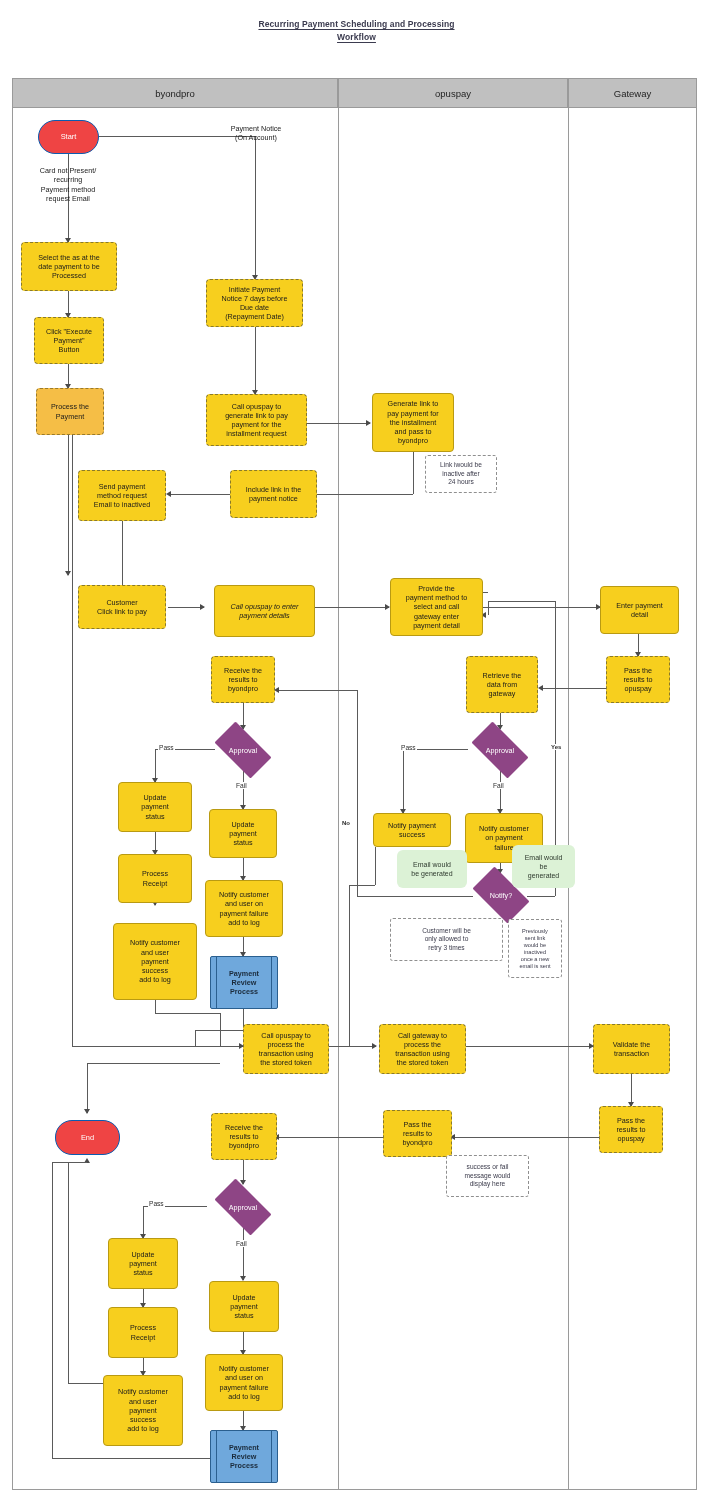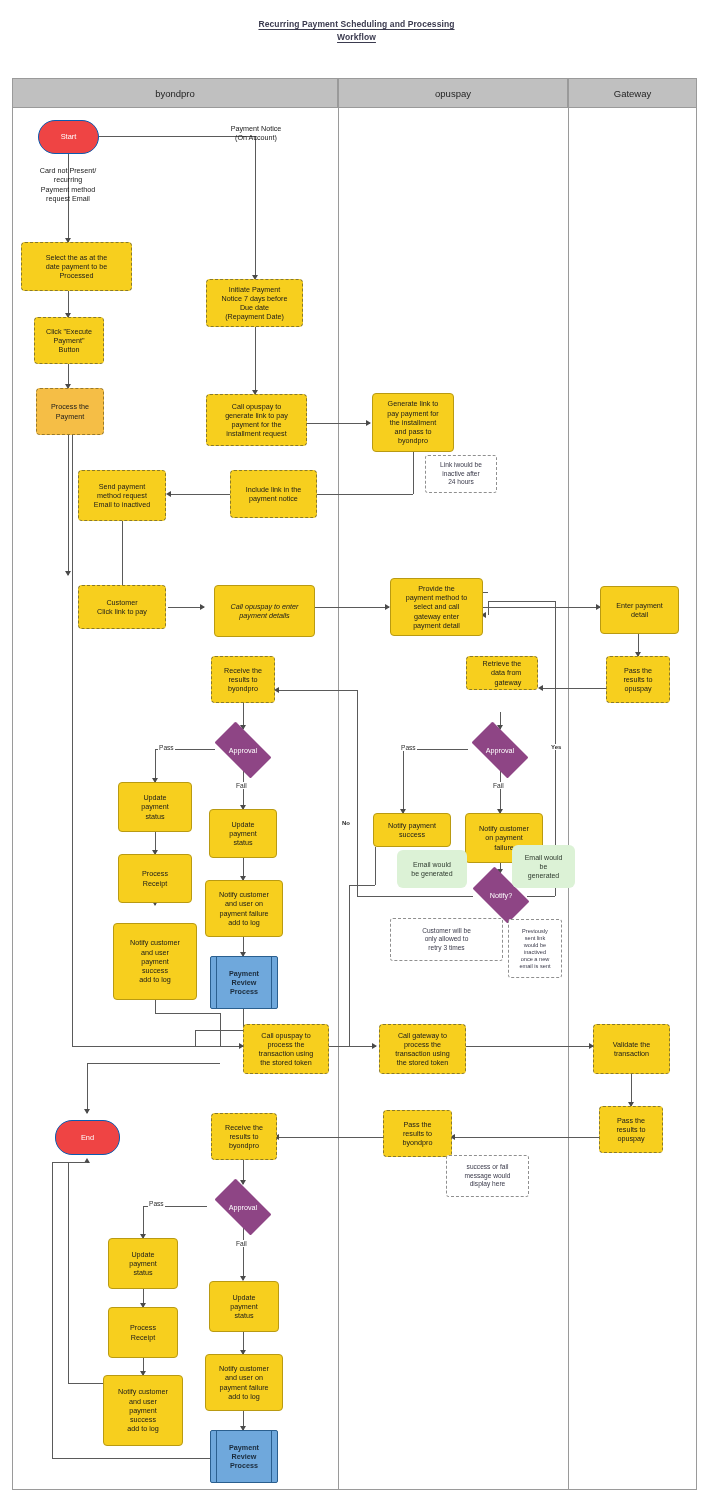--- a/index.html
+++ b/index.html
@@ -279,21 +279,21 @@
 Payment method
 request Email</div>
 
   <div class="node terminator" style="left:38px;top:120px;width:61px;height:34px;">
     <span>Start</span>
   </div>
   <div class="node terminator" style="left:55px;top:1120px;width:65px;height:35px;">
     <span>End</span>
   </div>
 
-  <div class="node task dash" style="left:21px;top:242px;width:111px;height:49px;">Select the as at the
+  <div class="node task dash" style="left:21px;top:242px;width:96px;height:49px;">Select the as at the
 date payment to be
 Processed</div>
   <div class="node task dash" style="left:34px;top:317px;width:70px;height:47px;">Click "Execute
 Payment"
 Button</div>
   <div class="node task amber" style="left:36px;top:388px;width:68px;height:47px;">Process the
 Payment</div>
 
   <div class="node task dash" style="left:206px;top:279px;width:97px;height:48px;">Initiate Payment
 Notice 7 days before
@@ -324,21 +324,21 @@
   <div class="node task" style="left:390px;top:578px;width:93px;height:58px;">Provide the
 payment method to
 select and call
 gateway enter
 payment detail</div>
   <div class="node task" style="left:600px;top:586px;width:79px;height:48px;">Enter payment
 detail</div>
   <div class="node task dash" style="left:606px;top:656px;width:64px;height:47px;">Pass the
 results to
 opuspay</div>
-  <div class="node task dash" style="left:466px;top:656px;width:72px;height:34px;text-align:right;">Retrieve the
+  <div class="node task dash" style="left:466px;top:656px;width:72px;height:57px;">Retrieve the
 data from
 gateway</div>
   <div class="node task dash" style="left:211px;top:656px;width:64px;height:47px;">Receive the
 results to
 byondpro</div>
 
   <div class="decision" style="left:207px;top:729px;width:72px;height:42px;">
     <div class="dia"></div>
     <div class="dlabel">Approval</div>
   </div>

